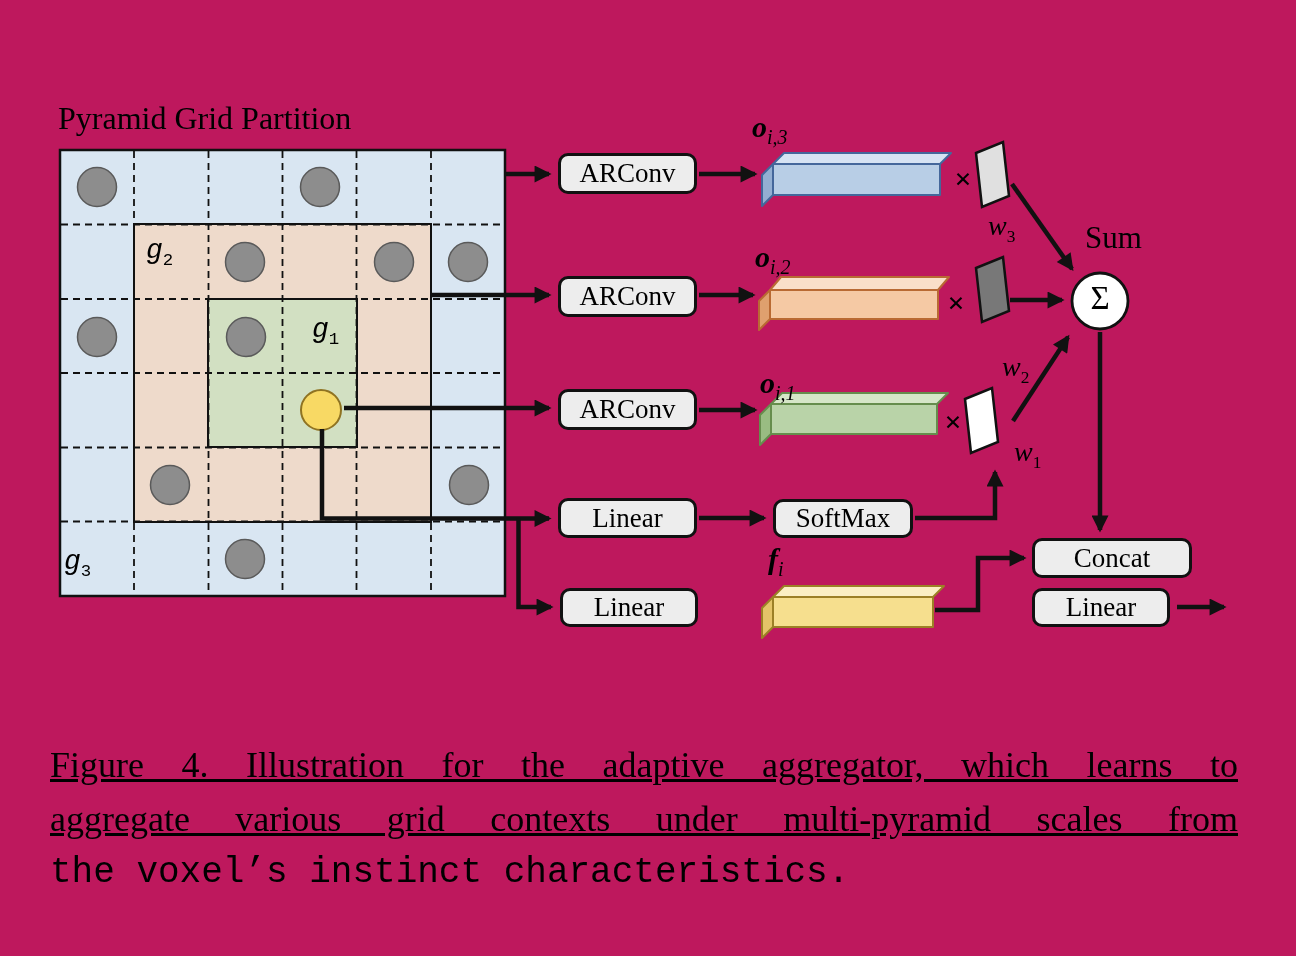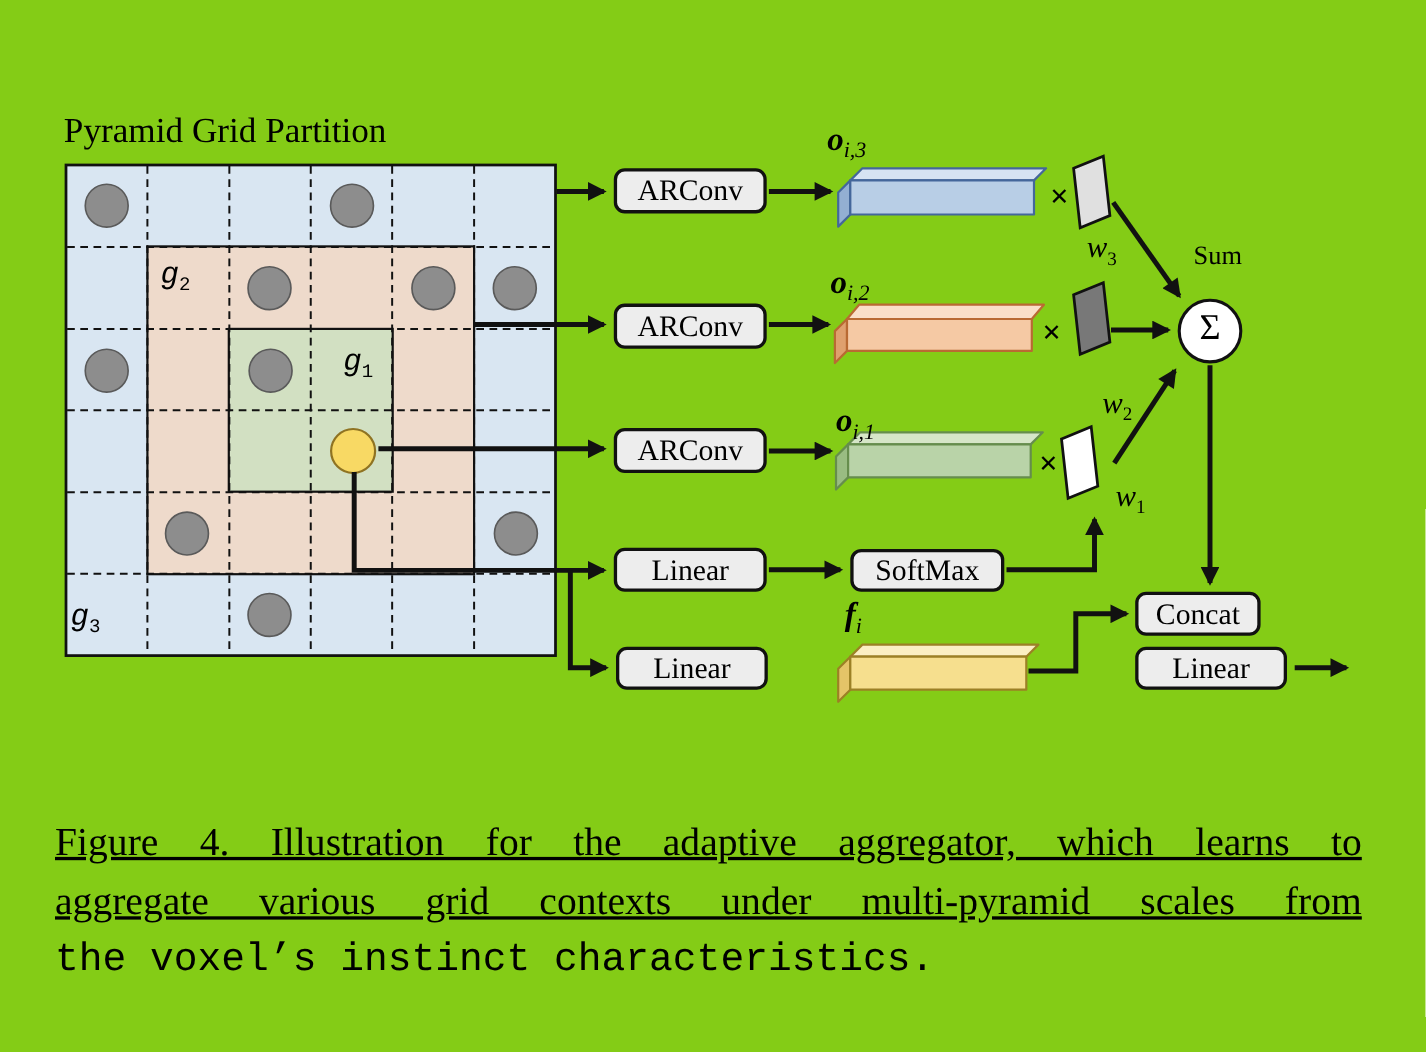--- a/index.html
+++ b/index.html
@@ -1,43 +1,43 @@
 <!DOCTYPE html>
 <html><head>
 <meta charset="utf-8">
 <style>
   html,body{margin:0;padding:0;background:#ffffff;}
-  .page{position:relative;width:1296px;height:956px;background:#84cc16;overflow:hidden;
+  .page{position:relative;width:1296px;height:956px;background:#be185d;overflow:hidden;
         font-family:"Liberation Serif",serif;color:#000;}
   svg{position:absolute;left:0;top:0;}
   .lbl{position:absolute;white-space:nowrap;}
   .title{left:58px;top:100px;font-size:32px;}
   .box{position:absolute;background:#ededed;border:3px solid #111;border-radius:10px;
        display:flex;align-items:center;justify-content:center;font-size:27px;box-sizing:border-box;}
   .b-arconv1{left:558px;top:153px;width:139px;height:41px;}
   .b-arconv2{left:558px;top:276px;width:139px;height:41px;}
   .b-arconv3{left:558px;top:389px;width:139px;height:41px;}
   .b-linear1{left:558px;top:498px;width:139px;height:40px;}
   .b-softmax{left:773px;top:499px;width:140px;height:39px;}
   .b-linear2{left:560px;top:588px;width:138px;height:39px;}
-  .b-concat {left:1032px;top:538px;width:114px;height:40px;}
+  .b-concat {left:1032px;top:538px;width:160px;height:40px;}
   .b-linear3{left:1032px;top:588px;width:138px;height:39px;}
   .glabel{font-style:italic;font-size:28px;font-family:Liberation Mono, monospace;}
   .glabel sub,.wlabel sub{font-size:0.62em;font-style:normal;}
   .g2pos{left:146px;top:235px;} .g1pos{left:312px;top:314px;} .g3pos{left:64px;top:546px;text-align:center;}
   .olabel{font-size:30px;}
   .olabel .base{font-weight:bold;font-style:italic;}
   .olabel sub{font-size:20px;font-style:italic;}
   .o3pos{left:752px;top:110px;} .o2pos{left:755px;top:240px;}
   .o1pos{left:760px;top:366px;} .fpos{left:768px;top:542px;}
   .wlabel{font-style:italic;font-size:28px;}
   .w3pos{left:988px;top:210px;text-align:right;} .w2pos{left:1002px;top:331px;margin-top:20px;} .w1pos{left:1014px;top:436px;}
   .times{font-size:30px;font-weight:600;transform:translate(-50%,-50%);}
   .t1{left:963px;top:179px;} .t2{left:956px;top:303px;} .t3{left:953px;top:422px;}
-  .sumlabel{left:1085px;top:220px;font-size:24px;}
+  .sumlabel{left:1085px;top:220px;font-size:31px;}
   .sigma{left:1100px;top:300px;font-size:33px;transform:translate(-50%,-54%);}
   .cap-line{position:absolute;left:50px;width:1188px;font-size:36px;line-height:50px;}
   .cap-just{text-align:justify;text-align-last:justify;text-decoration:underline;}
   .c1{top:740px;} .c2{top:794px;} .c3{top:848px;font-family:Liberation Mono, monospace;}
 </style>
 </head>
 <body>
 
 <div class="page">
 

